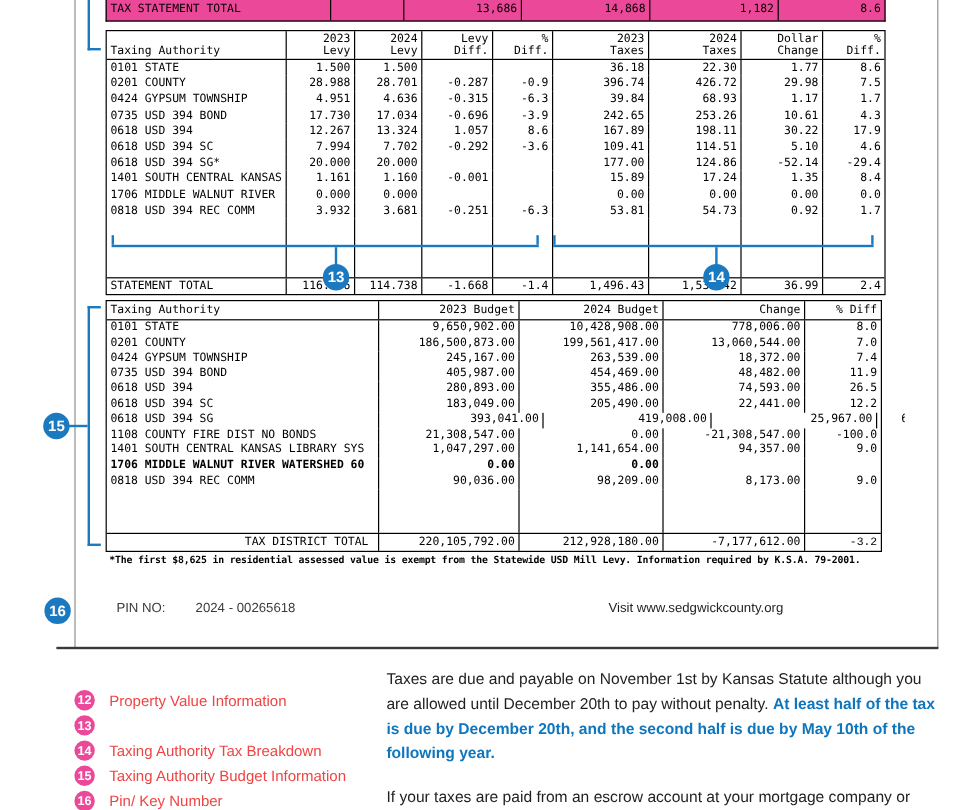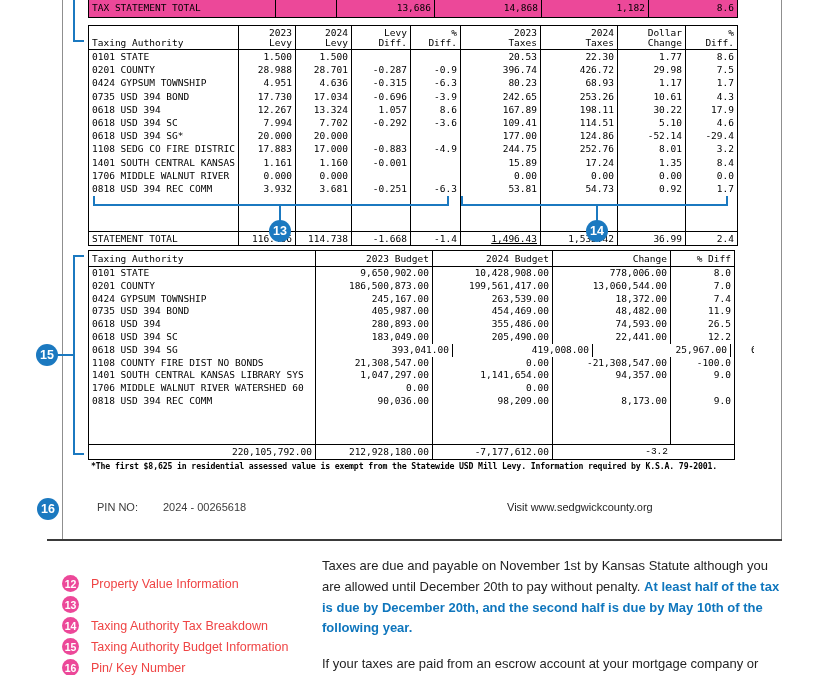--- a/index.html
+++ b/index.html
@@ -108,21 +108,21 @@
           <div class="hl2">Diff.</div>
         </div>
       </div>
     <div id="t1-body">
         <div class="g9 trow" style="height: 13.2px;">
           <div class="tc nm">0101 STATE</div>
           <div class="tc num">1.500</div>
           <div class="tc num">1.500</div>
           <div class="tc num"></div>
           <div class="tc num"></div>
-          <div class="tc num">20.53</div>
+          <div class="tc num">36.18</div>
           <div class="tc num">22.30</div>
           <div class="tc num">1.77</div>
           <div class="tc num">8.6</div>
         </div>
         <div class="g9 trow" style="height: 13.2px;">
           <div class="tc nm">0201 COUNTY</div>
           <div class="tc num">28.988</div>
           <div class="tc num">28.701</div>
           <div class="tc num">-0.287</div>
           <div class="tc num">-0.9</div>
@@ -130,21 +130,21 @@
           <div class="tc num">426.72</div>
           <div class="tc num">29.98</div>
           <div class="tc num">7.5</div>
         </div>
         <div class="g9 trow" style="height: 13.2px;">
           <div class="tc nm">0424 GYPSUM TOWNSHIP</div>
           <div class="tc num">4.951</div>
           <div class="tc num">4.636</div>
           <div class="tc num">-0.315</div>
           <div class="tc num">-6.3</div>
-          <div class="tc num">80.23</div>
+          <div class="tc num">39.84</div>
           <div class="tc num">68.93</div>
           <div class="tc num">1.17</div>
           <div class="tc num">1.7</div>
         </div>
         <div class="g9 trow" style="height: 13.2px;">
           <div class="tc nm">0735 USD 394 BOND</div>
           <div class="tc num">17.730</div>
           <div class="tc num">17.034</div>
           <div class="tc num">-0.696</div>
           <div class="tc num">-3.9</div>
@@ -180,31 +180,20 @@
           <div class="tc num">20.000</div>
           <div class="tc num">20.000</div>
           <div class="tc num"></div>
           <div class="tc num"></div>
           <div class="tc num">177.00</div>
           <div class="tc num">124.86</div>
           <div class="tc num">-52.14</div>
           <div class="tc num">-29.4</div>
         </div>
         <div class="g9 trow" style="height: 13.2px;">
-          <div class="tc nm">1108 SEDG CO FIRE DISTRIC</div>
-          <div class="tc num">17.883</div>
-          <div class="tc num">17.000</div>
-          <div class="tc num">-0.883</div>
-          <div class="tc num">-4.9</div>
-          <div class="tc num">244.75</div>
-          <div class="tc num">252.76</div>
-          <div class="tc num">8.01</div>
-          <div class="tc num">3.2</div>
-        </div>
-        <div class="g9 trow" style="height: 13.2px;">
           <div class="tc nm">1401 SOUTH CENTRAL KANSAS</div>
           <div class="tc num">1.161</div>
           <div class="tc num">1.160</div>
           <div class="tc num">-0.001</div>
           <div class="tc num"></div>
           <div class="tc num">15.89</div>
           <div class="tc num">17.24</div>
           <div class="tc num">1.35</div>
           <div class="tc num">8.4</div>
         </div>
@@ -241,21 +230,21 @@
         <div class="tc"></div>
         <div class="tc"></div>
         <div class="tc"></div>
       </div>
     <div class="g9 totrow" id="t1-total" style="height:14px;">
         <div class="tc nm" style="line-height: 13px;">STATEMENT TOTAL</div>
         <div class="tc num" style="line-height: 13px;">116.406</div>
         <div class="tc num" style="line-height: 13px;">114.738</div>
         <div class="tc num" style="line-height: 13px;">-1.668</div>
         <div class="tc num" style="line-height: 13px;">-1.4</div>
-        <div class="tc num" style="line-height: 13px; text-decoration: underline;">1,496.43</div>
+        <div class="tc num" style="line-height: 13px;">1,496.43</div>
         <div class="tc num" style="line-height: 13px;">1,533.42</div>
         <div class="tc num" style="line-height: 13px;">36.99</div>
         <div class="tc num" style="line-height: 13px;">2.4</div>
       </div>
   </div>
 
   <div class="tbl" style="left:88px;top:250px;width:647px;height:210px;">
     <div class="g5 hdr" id="t2-head" style="height:16px;">
         <div class="tc nm" style="line-height: 15px;">Taxing Authority</div>
         <div class="tc num" style="line-height: 15px;">2023 Budget</div>
@@ -320,21 +309,21 @@
           <div class="tc num">-21,308,547.00</div>
           <div class="tc num">-100.0</div>
         </div>
         <div class="g5 t2row" style="height: 12.8px;">
           <div class="tc nm">1401 SOUTH CENTRAL KANSAS LIBRARY SYS</div>
           <div class="tc num">1,047,297.00</div>
           <div class="tc num">1,141,654.00</div>
           <div class="tc num">94,357.00</div>
           <div class="tc num">9.0</div>
         </div>
-        <div class="g5 t2row" style="height: 12.8px;">
+        <div class="g5 t2row" style="height: 12.8px; font-weight: bold;">
           <div class="tc nm">1706 MIDDLE WALNUT RIVER WATERSHED 60</div>
           <div class="tc num">0.00</div>
           <div class="tc num">0.00</div>
           <div class="tc num"></div>
           <div class="tc num"></div>
         </div>
         <div class="g5 t2row" style="height: 12.8px;">
           <div class="tc nm">0818 USD 394 REC COMM</div>
           <div class="tc num">90,036.00</div>
           <div class="tc num">98,209.00</div>
@@ -343,20 +332,21 @@
         </div>
       </div>
     <div class="g5 spacer" id="t2-spacer">
         <div class="tc"></div>
         <div class="tc"></div>
         <div class="tc"></div>
         <div class="tc"></div>
         <div class="tc"></div>
       </div>
     <div class="g5 totrow" id="t2-total" style="height:15px;">
+        <div class="tc num" style="line-height: 14px; padding-right: 8px;">TAX DISTRICT TOTAL</div>
         <div class="tc num" style="line-height: 14px;">220,105,792.00</div>
         <div class="tc num" style="line-height: 14px;">212,928,180.00</div>
         <div class="tc num" style="line-height: 14px;">-7,177,612.00</div>
         <div class="tc num" style="line-height: 14px; font-family: Liberation Mono, monospace;">-3.2</div>
       </div>
   </div>
 
   <div class="footnote">*The first $8,625 in residential assessed value is exempt from the Statewide USD Mill Levy. Information required by K.S.A. 79-2001.</div>
 
   <div class="pin-label">PIN NO:</div>

